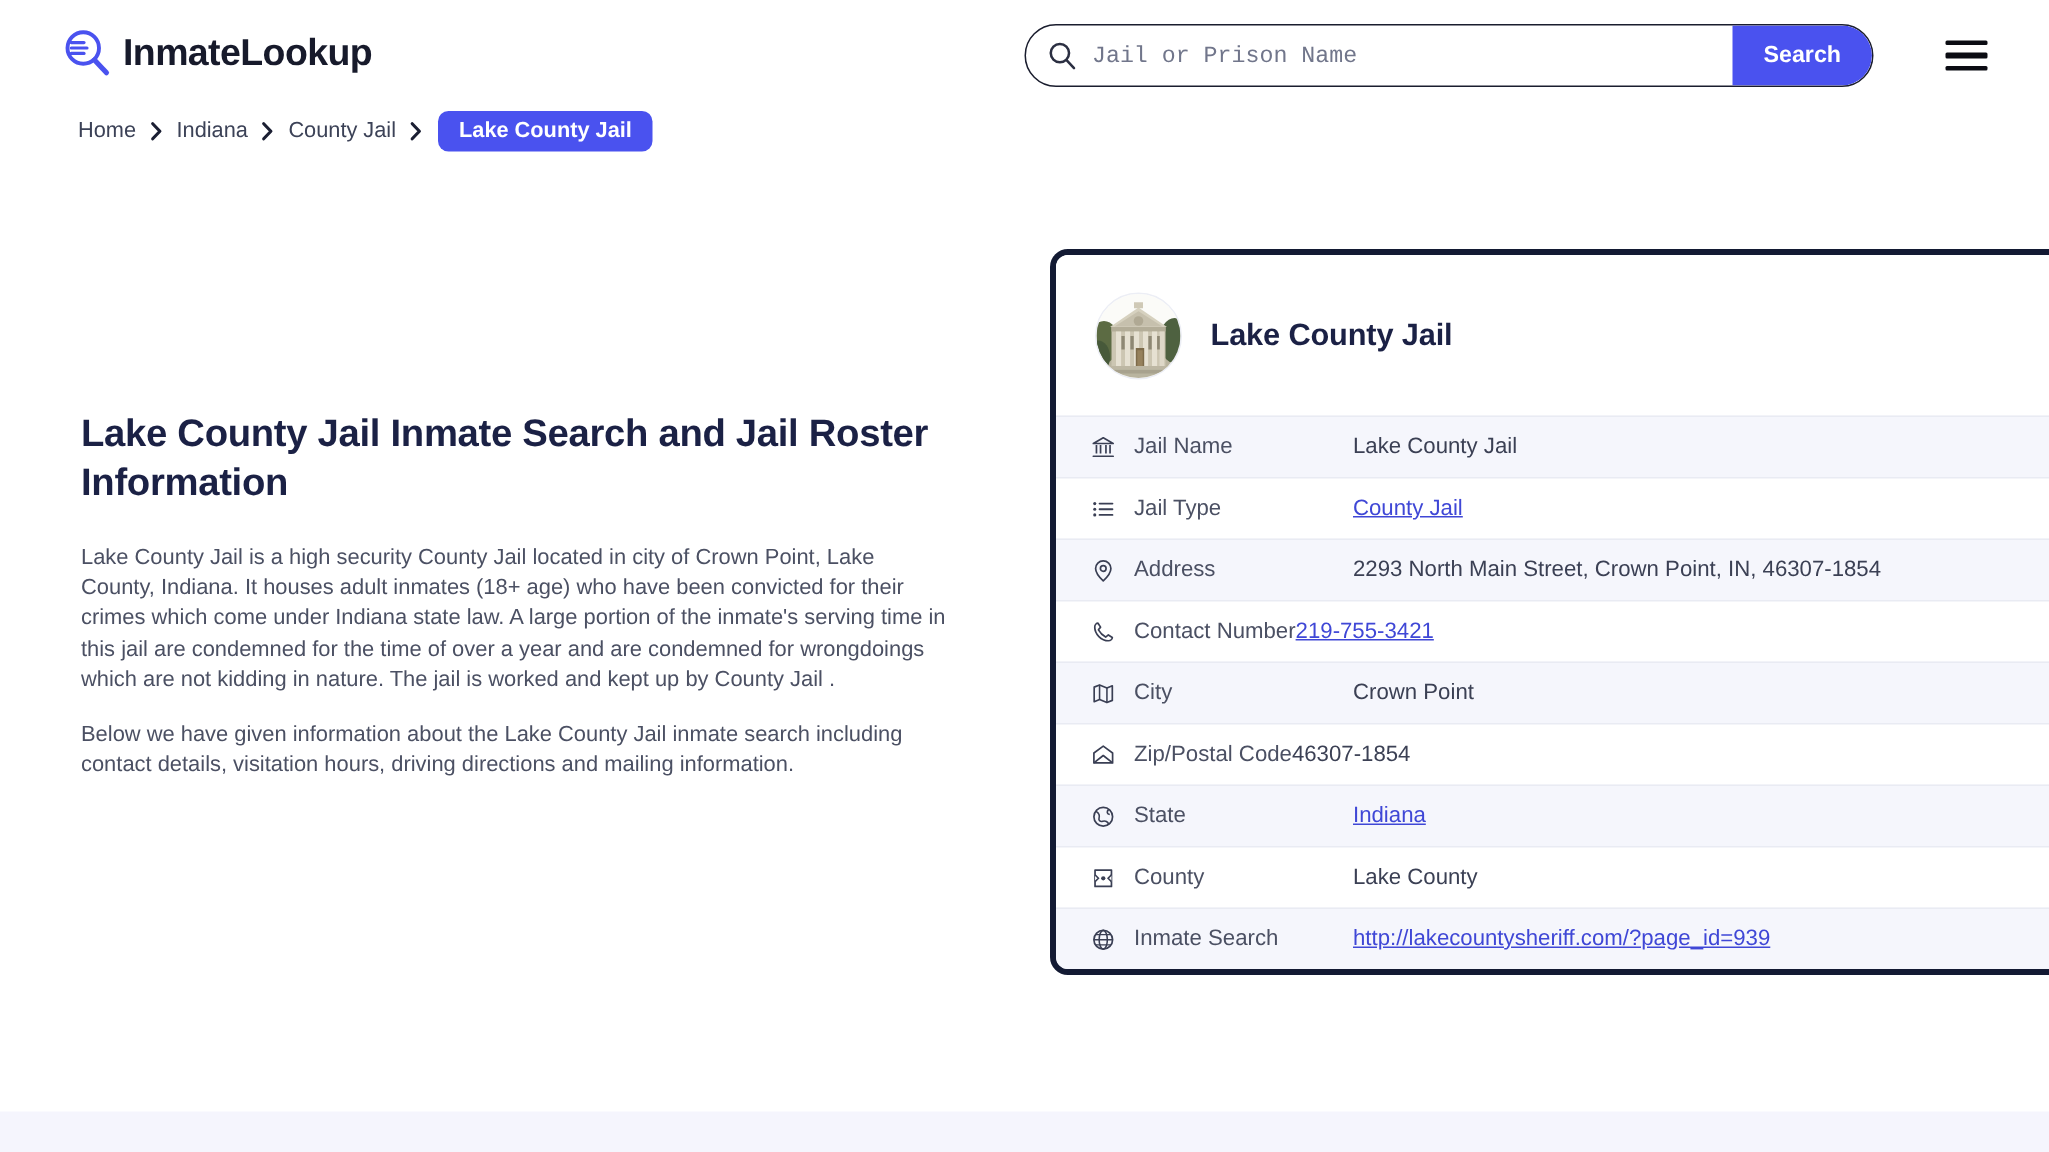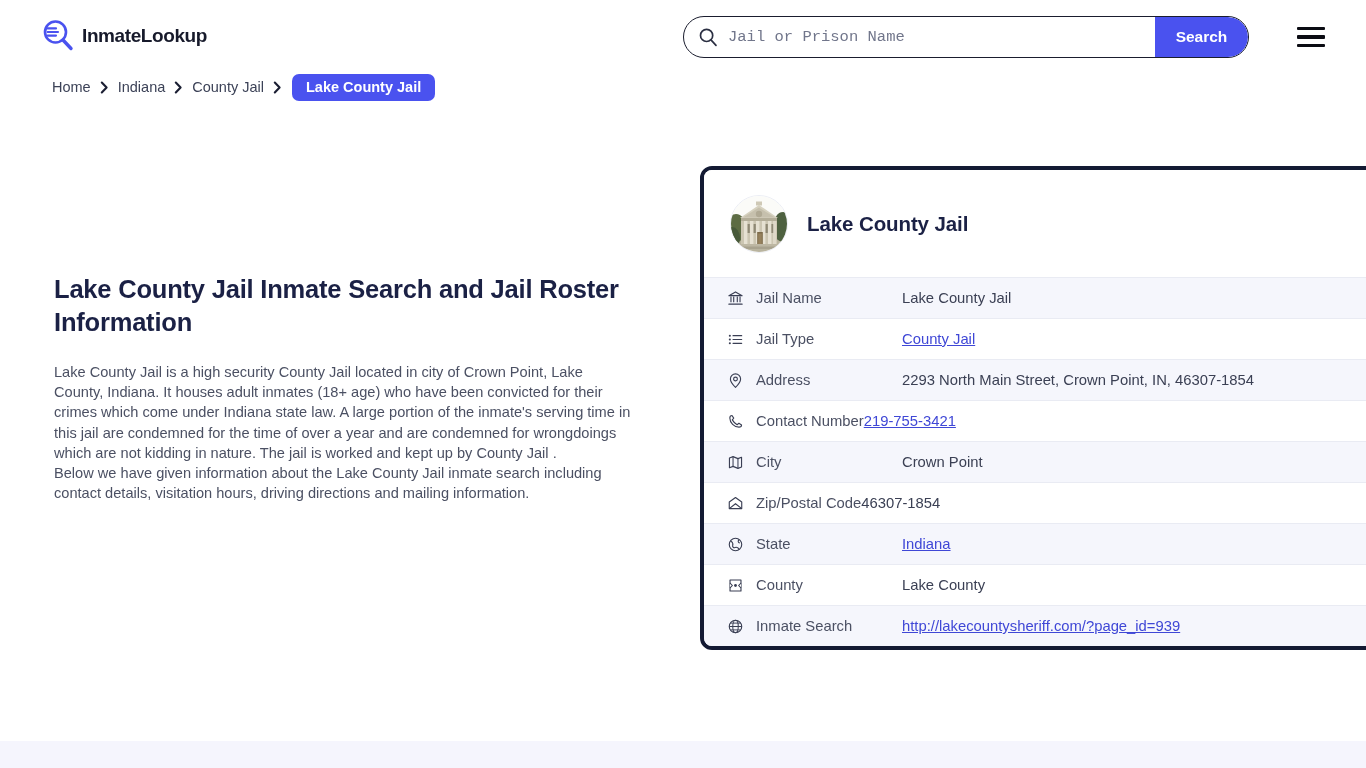--- a/index.html
+++ b/index.html
@@ -46,21 +46,21 @@
     gap: 8px;
     text-decoration: none;
     cursor: pointer;
   }
   .logo-mark {
     width: 32px;
     height: 32px;
     display: block;
   }
   .logo-text {
-    font-size: 19px;
+    font-size: 25px;
     font-weight: 700;
     letter-spacing: -0.4px;
     color: #171a2b;
     white-space: nowrap;
     line-height: 1;
   }
 
   .search-wrap {
     position: absolute;
     left: 683px;
@@ -174,20 +174,21 @@
     line-height: 33px;
     font-weight: 700;
     color: #1b2145;
     letter-spacing: -0.2px;
     margin-bottom: 23px;
   }
   .intro p {
     font-size: 14.6px;
     line-height: 20.2px;
     color: #4b5063;
+    margin-bottom: 17px;
     max-width: 582px;
   }
   .intro p:last-child { margin-bottom: 10px; }
 
   
   .info-card {
     position: absolute;
     left: 700px;
     top: 166px;
     width: 700px;

